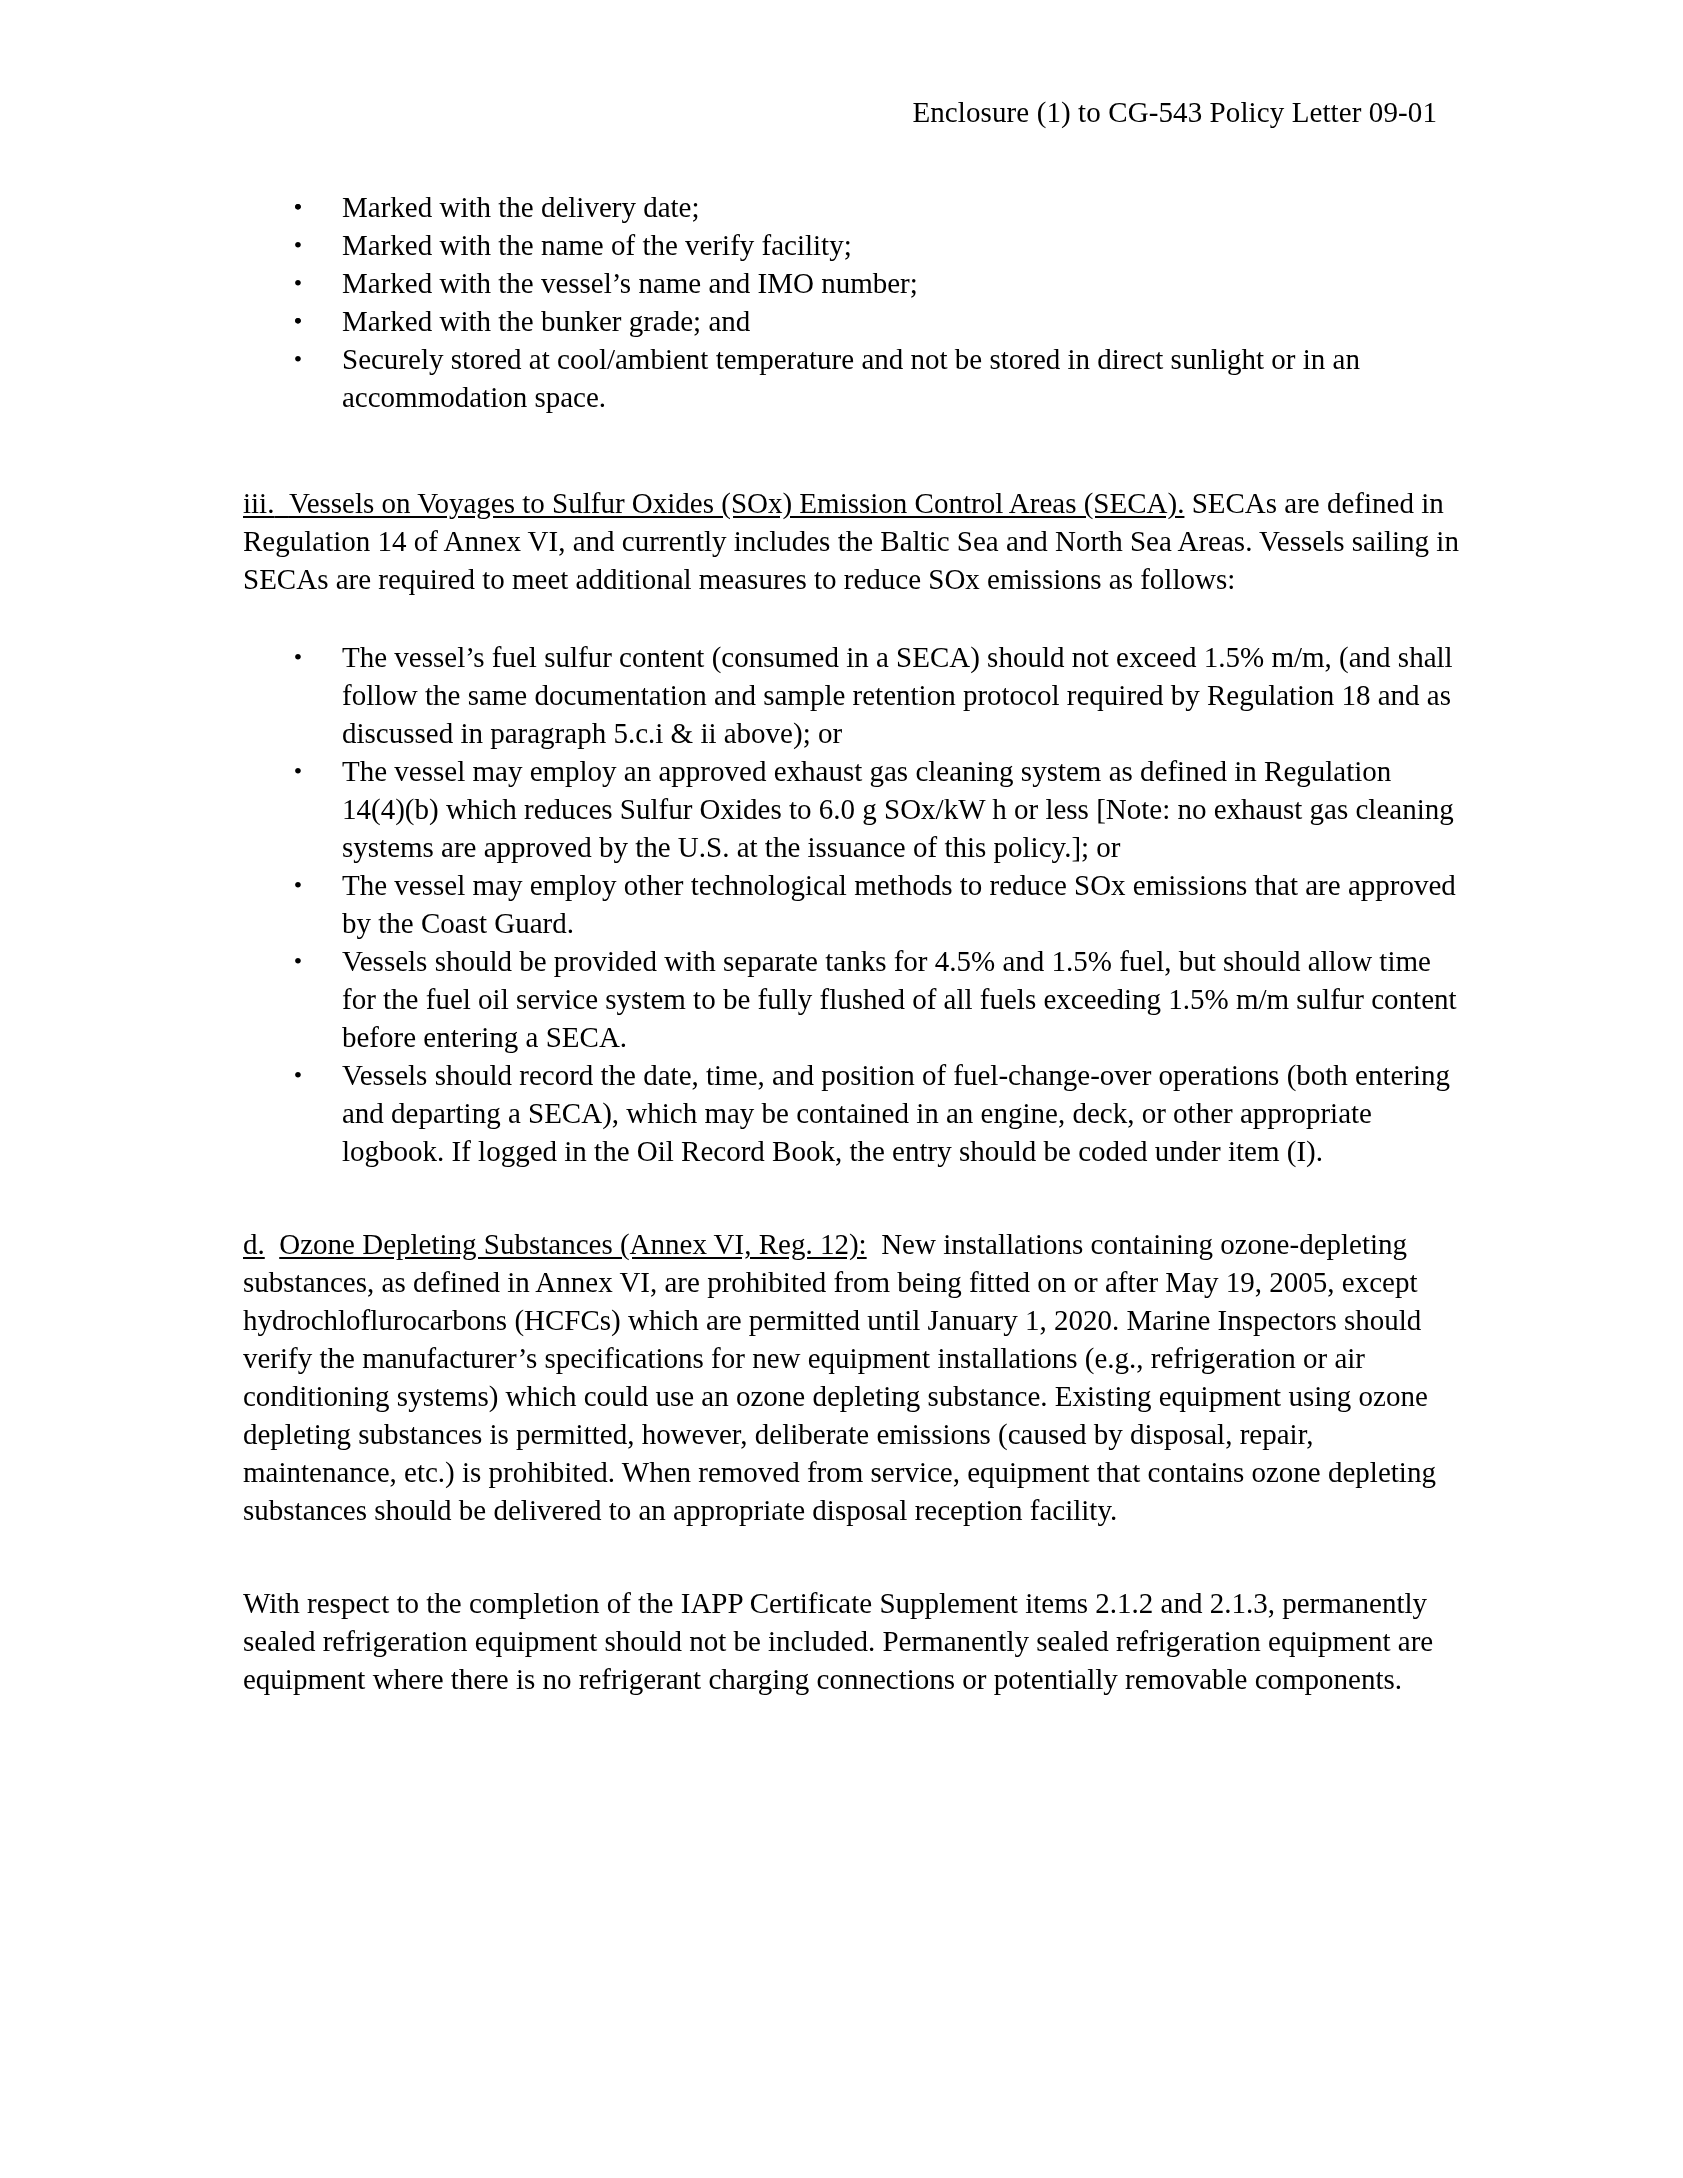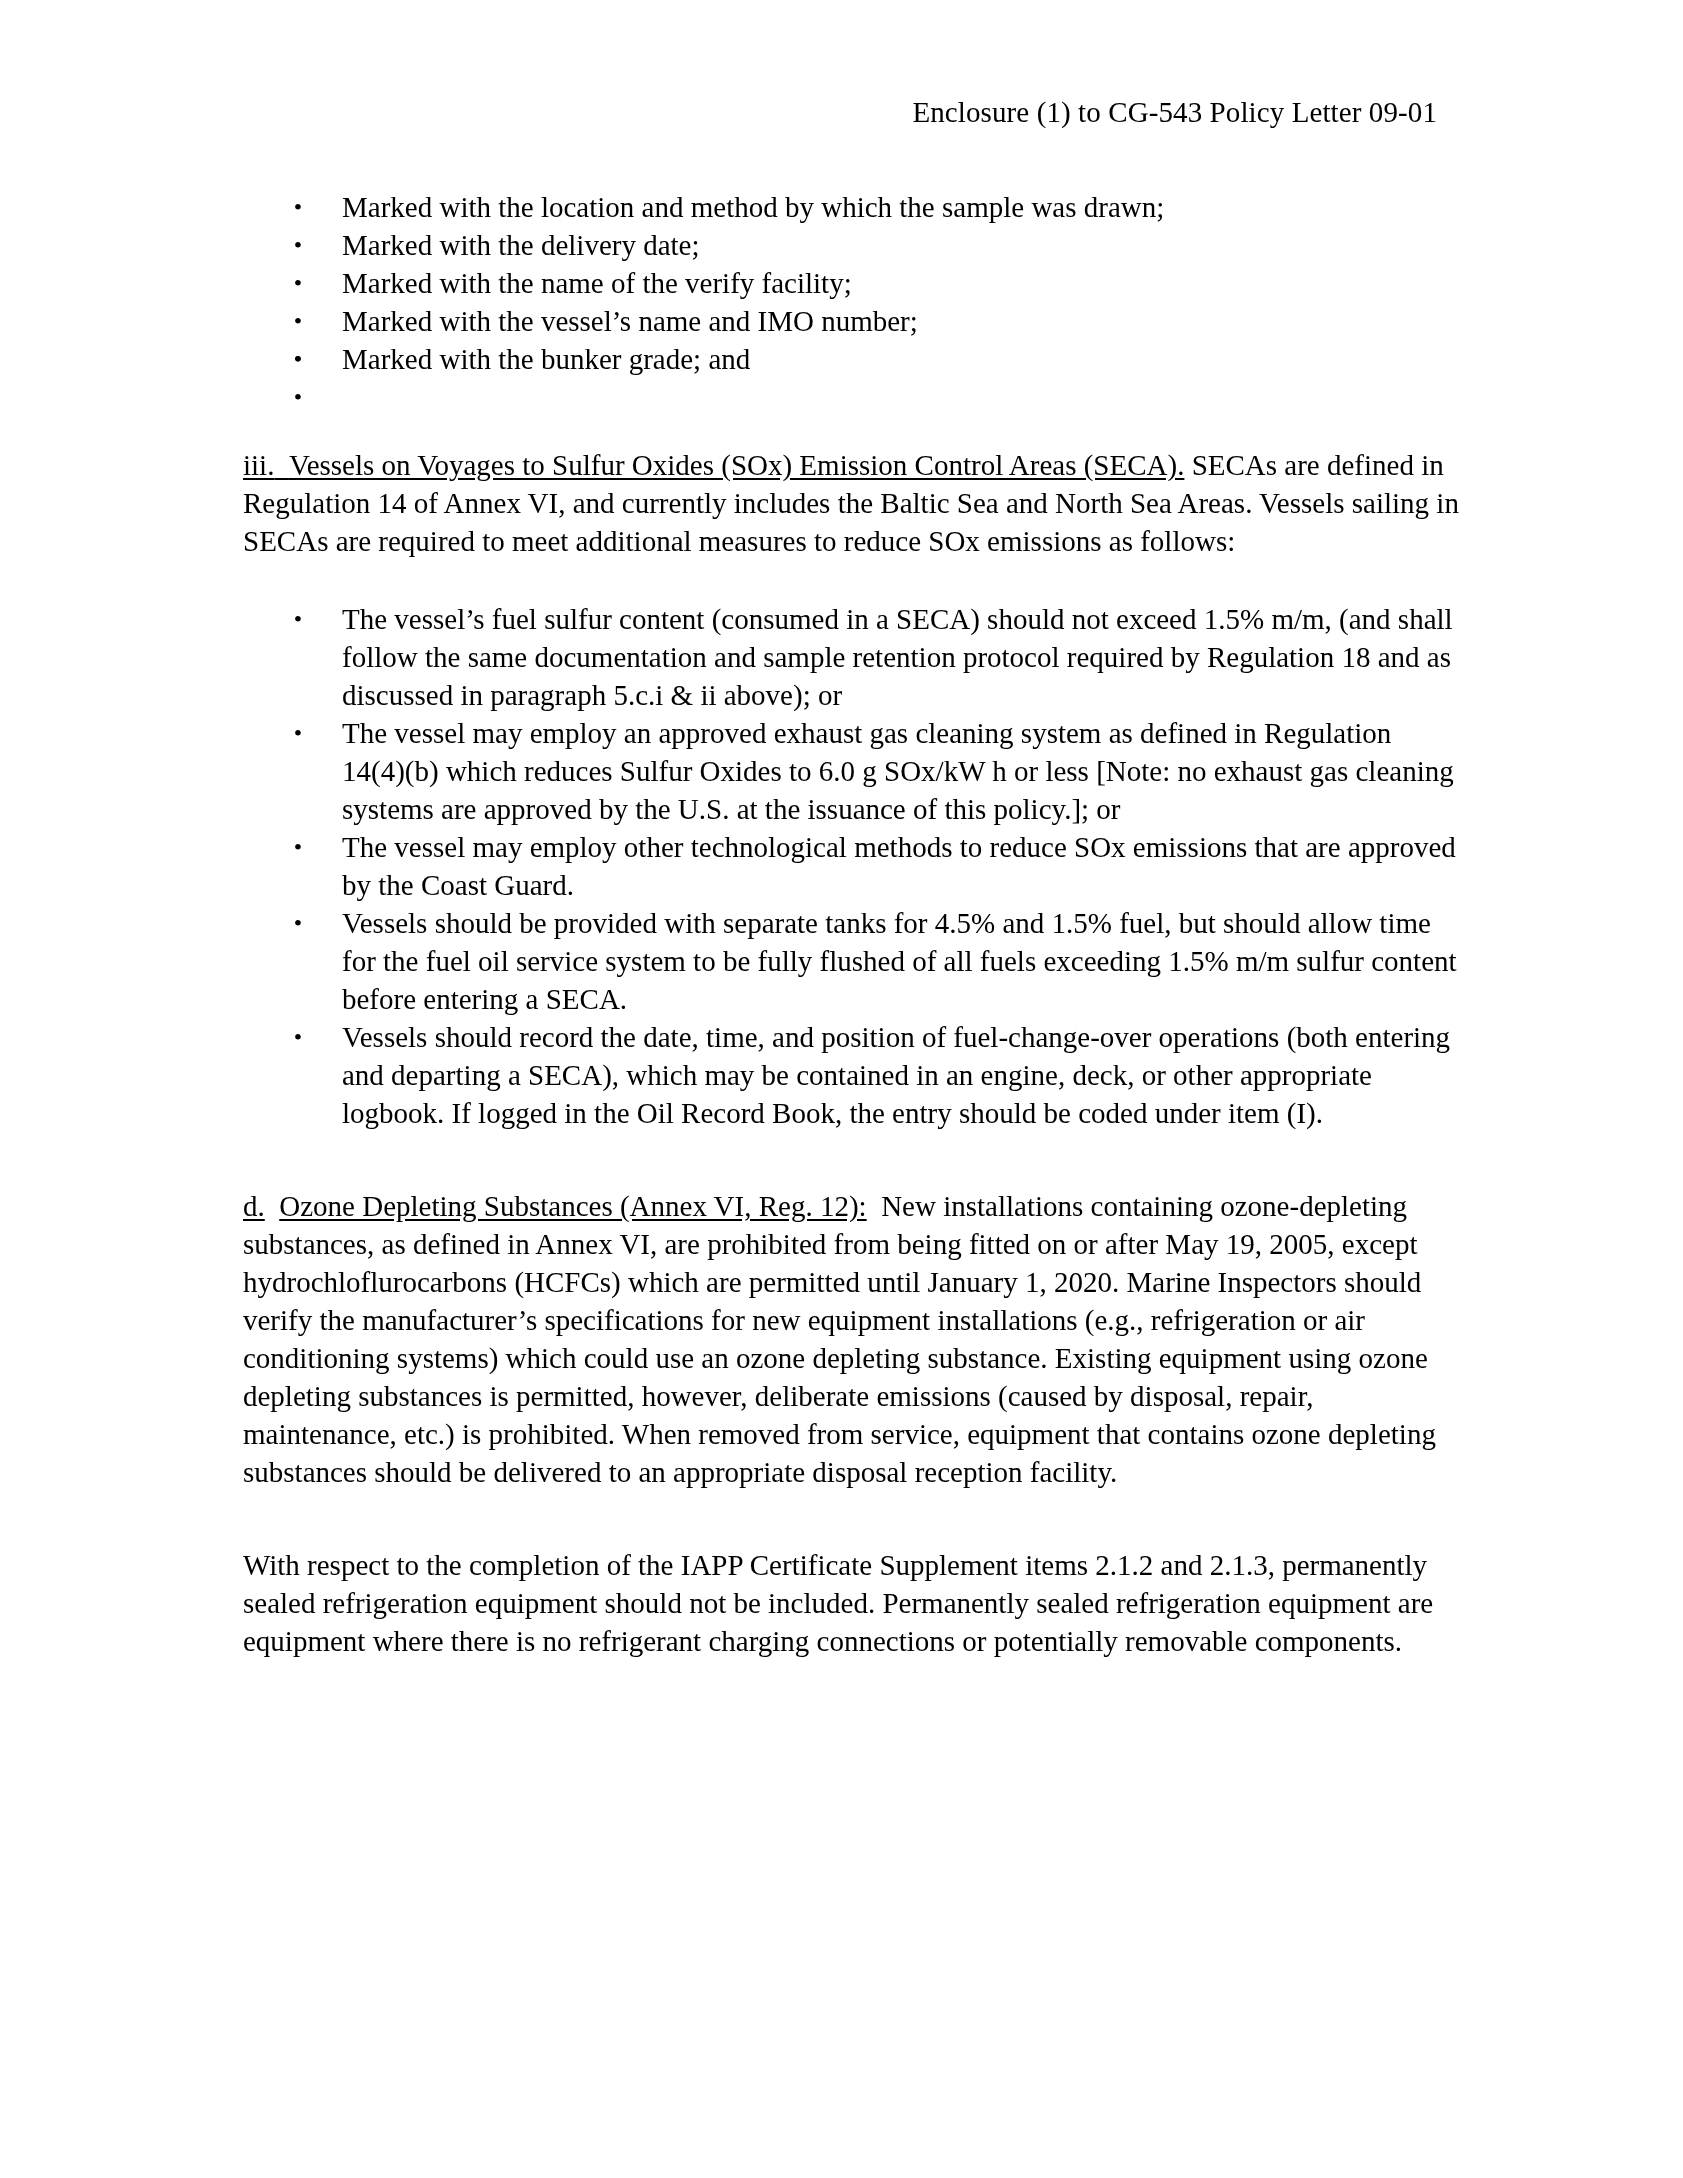--- a/index.html
+++ b/index.html
@@ -95,21 +95,20 @@
 
 <div class="page">
 
   <div class="header">Enclosure (1) to CG-543 Policy Letter 09-01</div>
 
   <div class="content">
 
     <ul class="bullets tight">
       <li>
         <span class="dot">•</span>
-        <span>Marked with the location and method by which the sample was drawn;</span>
       </li>
       <li>
         <span class="dot">•</span>
         <span>Marked with the delivery date;</span>
       </li>
       <li>
         <span class="dot">•</span>
         <span>Marked with the name of the verify facility;</span>
       </li>
       <li>
@@ -118,20 +117,21 @@
       </li>
       <li>
         <span class="dot">•</span>
       </li>
       <li>
         <span class="dot">•</span>
         <span>Marked with the bunker grade; and</span>
       </li>
       <li>
         <span class="dot">•</span>
+        <span>Securely stored at cool/ambient temperature and not be stored in direct sunlight or in an accommodation space.</span>
       </li>
     </ul>
 
     <div class="blockgap-md"></div>
 
     <div class="para hang-iii">
       <span class="roman-label">iii.</span><span class="u">&nbsp;&nbsp;</span><span class="u">Vessels on Voyages to Sulfur Oxides (SOx) Emission Control Areas (SECA).</span>
       <span>SECAs are defined in Regulation 14 of Annex VI, and currently includes the Baltic Sea and North Sea Areas.  Vessels sailing in SECAs are required to meet additional measures to reduce SOx emissions as follows:</span>
     </div>
 

